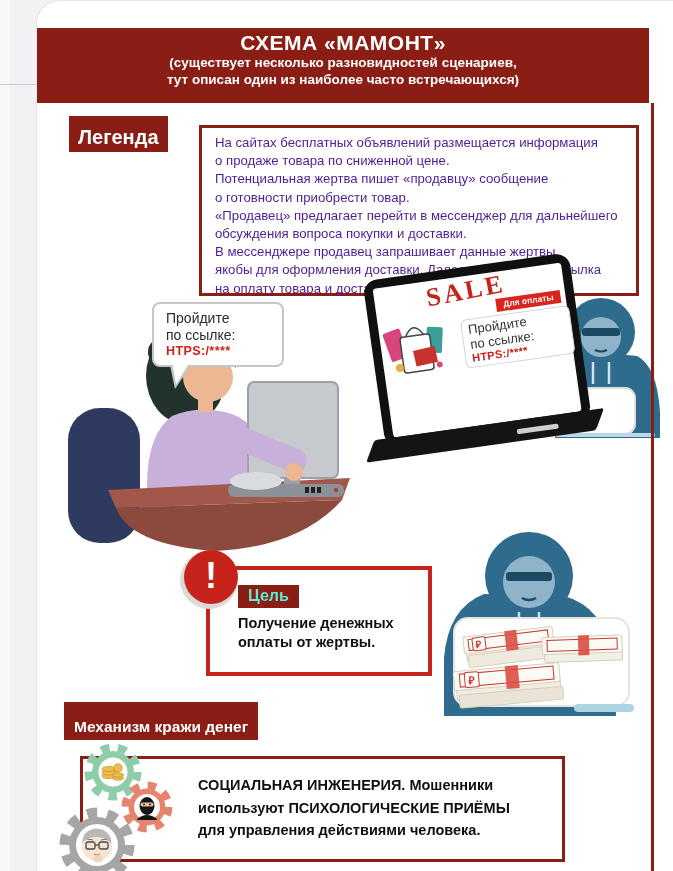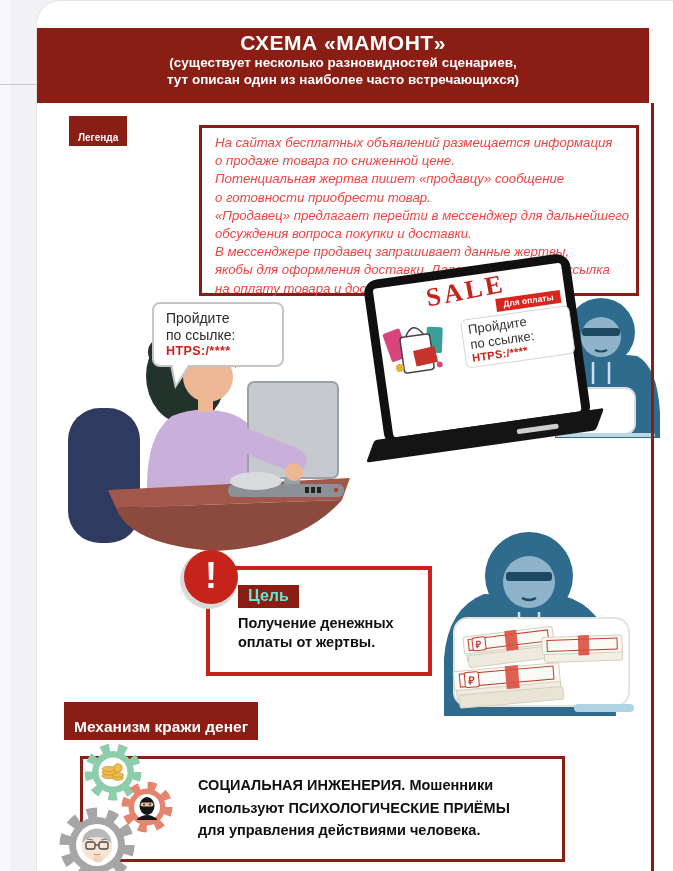--- a/index.html
+++ b/index.html
@@ -15,25 +15,25 @@
   .right-line{left:651px;top:103px;width:3px;height:768px;background:#8a1d14;z-index:60;}
 
   
   .banner{left:37px;top:28px;width:612px;height:75px;background:#8a1d14;color:#fff;
           text-align:center;z-index:5;}
   .banner-title{margin-top:3px;font-size:21px;font-weight:bold;letter-spacing:.5px;}
   .banner-sub{font-size:13.5px;font-weight:bold;line-height:16.5px;}
 
   
   .legend-label{left:69px;top:116px;background:#8a1d14;color:#fff;font-weight:bold;
-                font-size:10px;padding:16px 9px 3px;z-index:6;}
+                font-size:20px;padding:10px 9px 3px;z-index:6;}
   .legend-box{left:199px;top:125px;width:434px;height:165px;background:#fff;
               border:3px solid #8a1d14;z-index:10;}
   .legend-text{padding:6px 6px 0 13px;}
-  .legend-text div{font-size:13.2px;font-style:italic;line-height:18.2px;color:#ef4444;}
+  .legend-text div{font-size:13.2px;line-height:18.2px;color:#4c1d95;}
 
   
   .bubble{left:152px;top:302px;width:112px;background:#fff;border:2px solid #c6c6c6;
           border-radius:8px;padding:6px 4px 7px 12px;z-index:16;}
   .bubble-line{font-size:14px;color:#2b2b2b;line-height:16.5px;}
   .bubble-link{font-size:12.5px;font-weight:bold;color:#d0211a;letter-spacing:.4px;margin-top:1px;}
   .tail-outer{left:16px;bottom:-24px;width:0;height:0;border-top:24px solid #c6c6c6;
               border-left:5px solid transparent;border-right:16px solid transparent;}
   .tail-inner{left:18px;bottom:-19px;width:0;height:0;border-top:22px solid #fff;
               border-left:4px solid transparent;border-right:14px solid transparent;}

